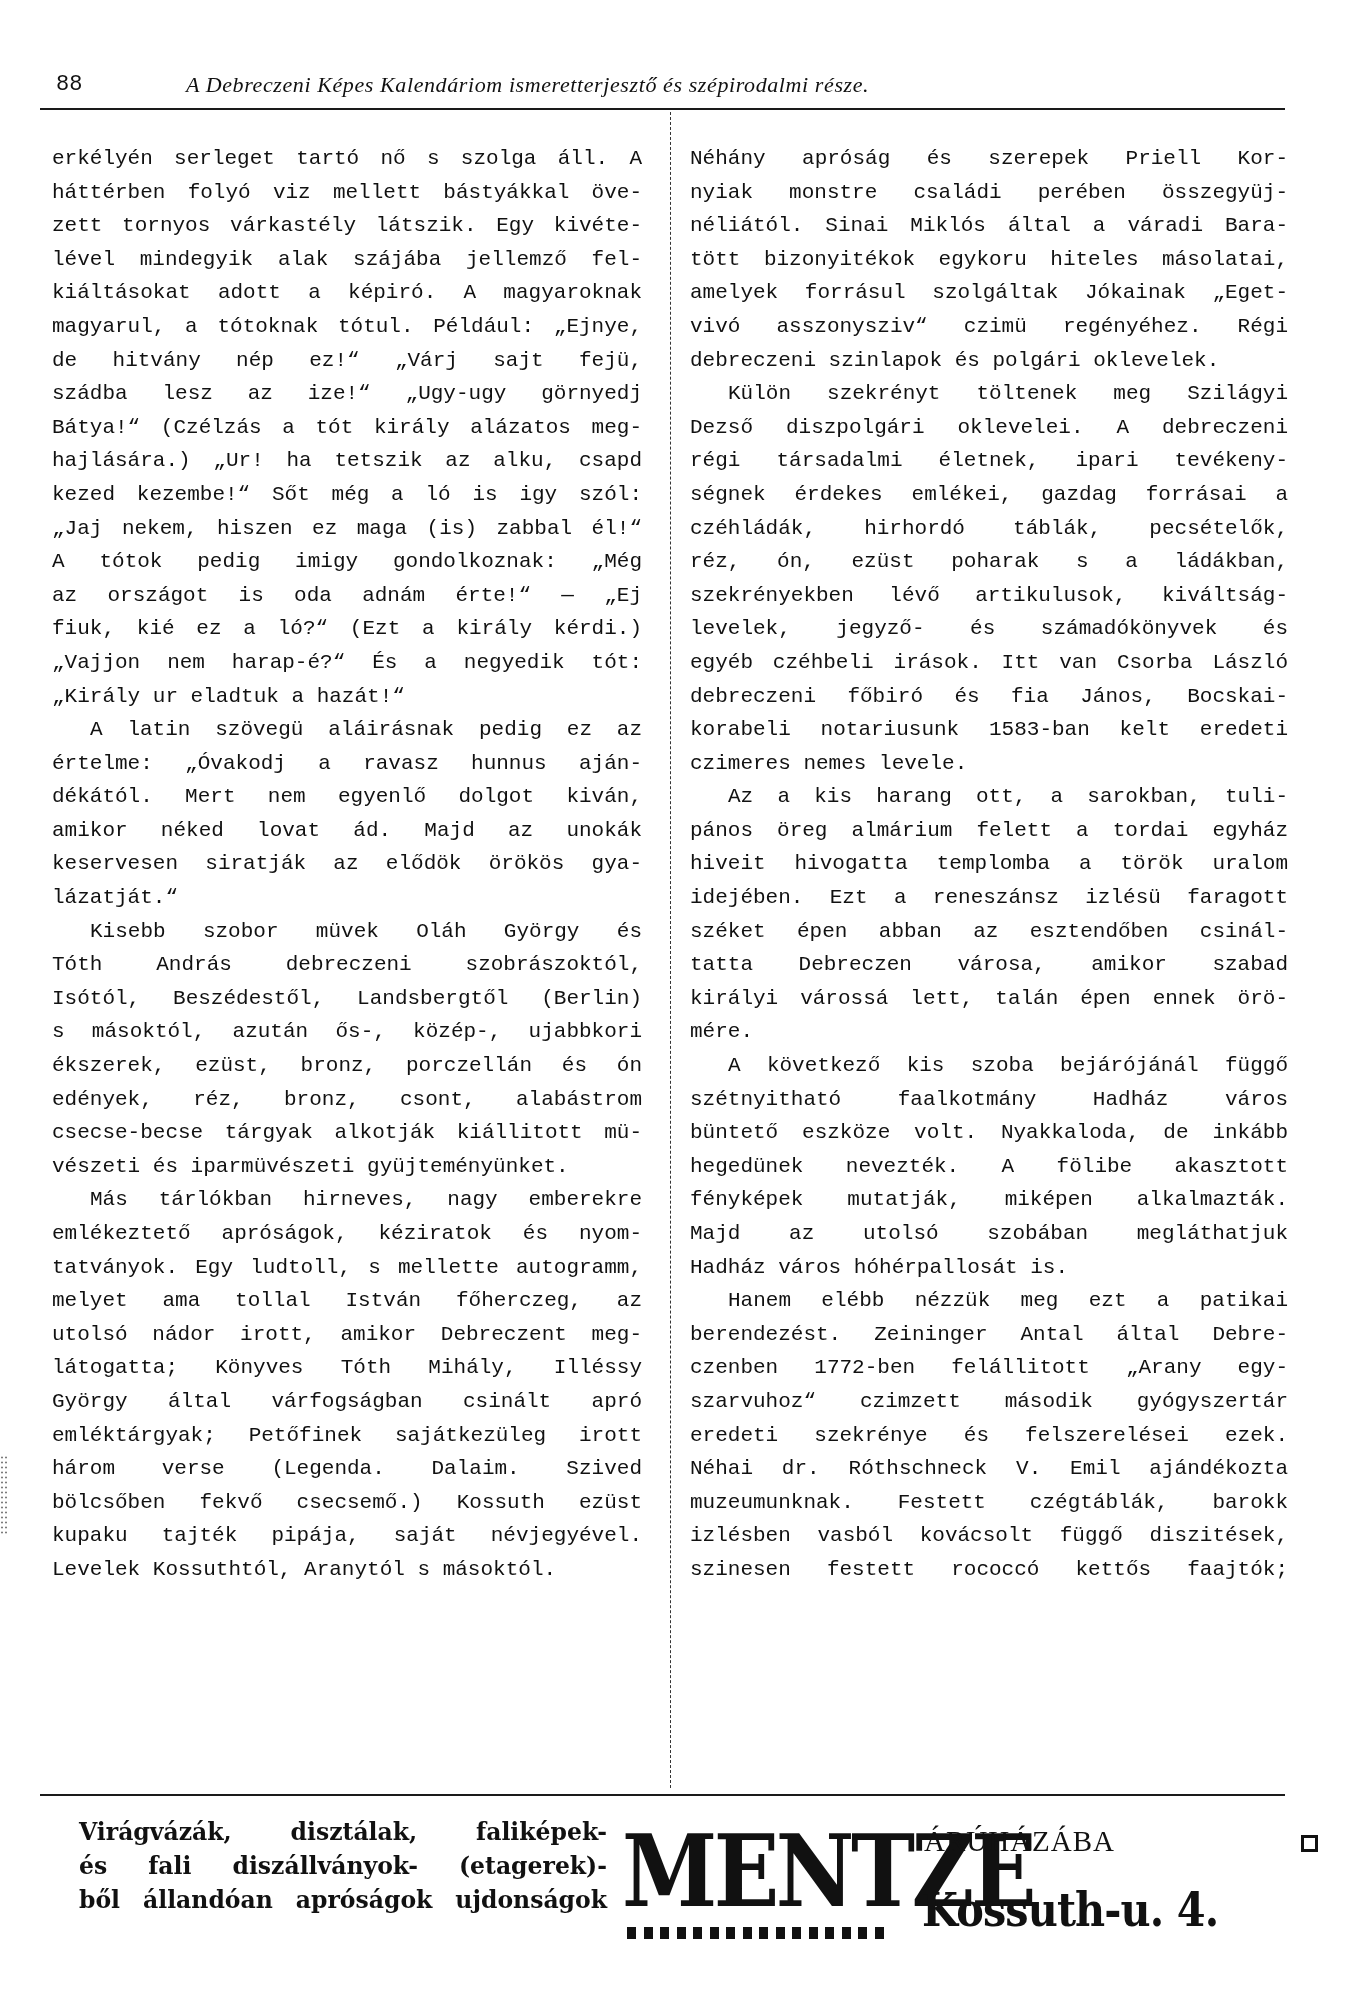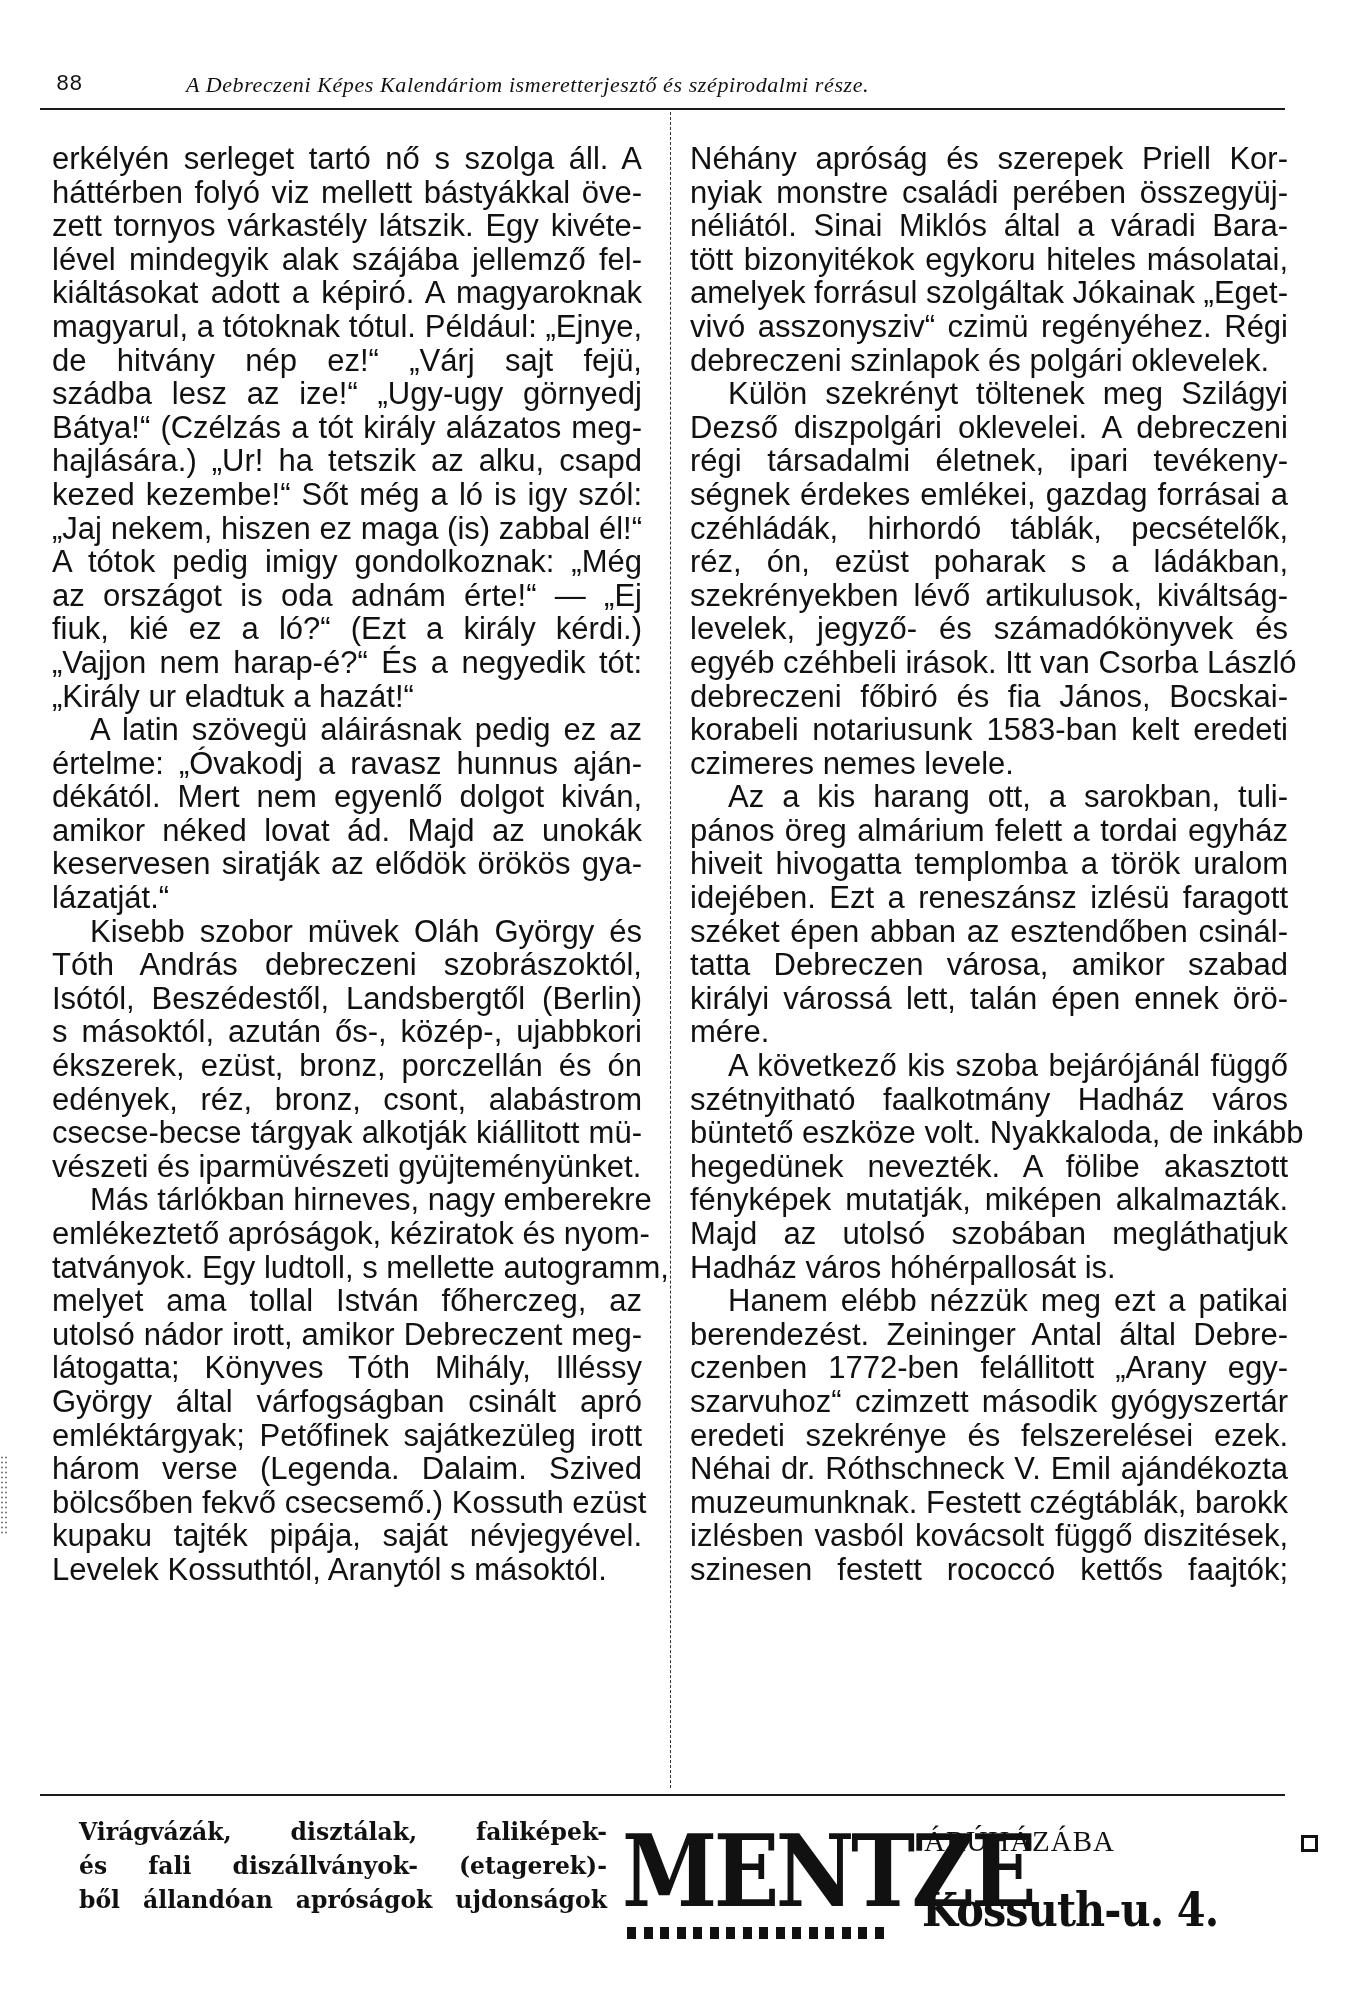--- a/index.html
+++ b/index.html
@@ -24,21 +24,21 @@
       position: absolute; height: 2px; background: #1a1a1a;
     }
     .header-rule { left: 40px; top: 108px; width: 1245px; }
     .footer-rule { left: 40px; top: 1794px; width: 1245px; }
     .column-divider {
       position: absolute; left: 670px; top: 112px; width: 0; height: 1676px;
       border-left: 1.5px dashed #333333;
     }
     .column {
       position: absolute; top: 142px; width: 590px;
-      font-family: Liberation Sans, sans-serif; font-size: 31px; line-height: 33.6px;
+      font-family: Liberation Mono, monospace; font-size: 21px; line-height: 33.6px;
     }
     .column.left { left: 52px; }
     .column.right { left: 690px; width: 598px; }
     .line {
       display: block; white-space: nowrap; text-align: justify; text-align-last: justify;
       height: 33.6px;
     }
     .line.last { text-align-last: left; }
     .line.indent { padding-left: 38px; }
     .scan-speckle {

